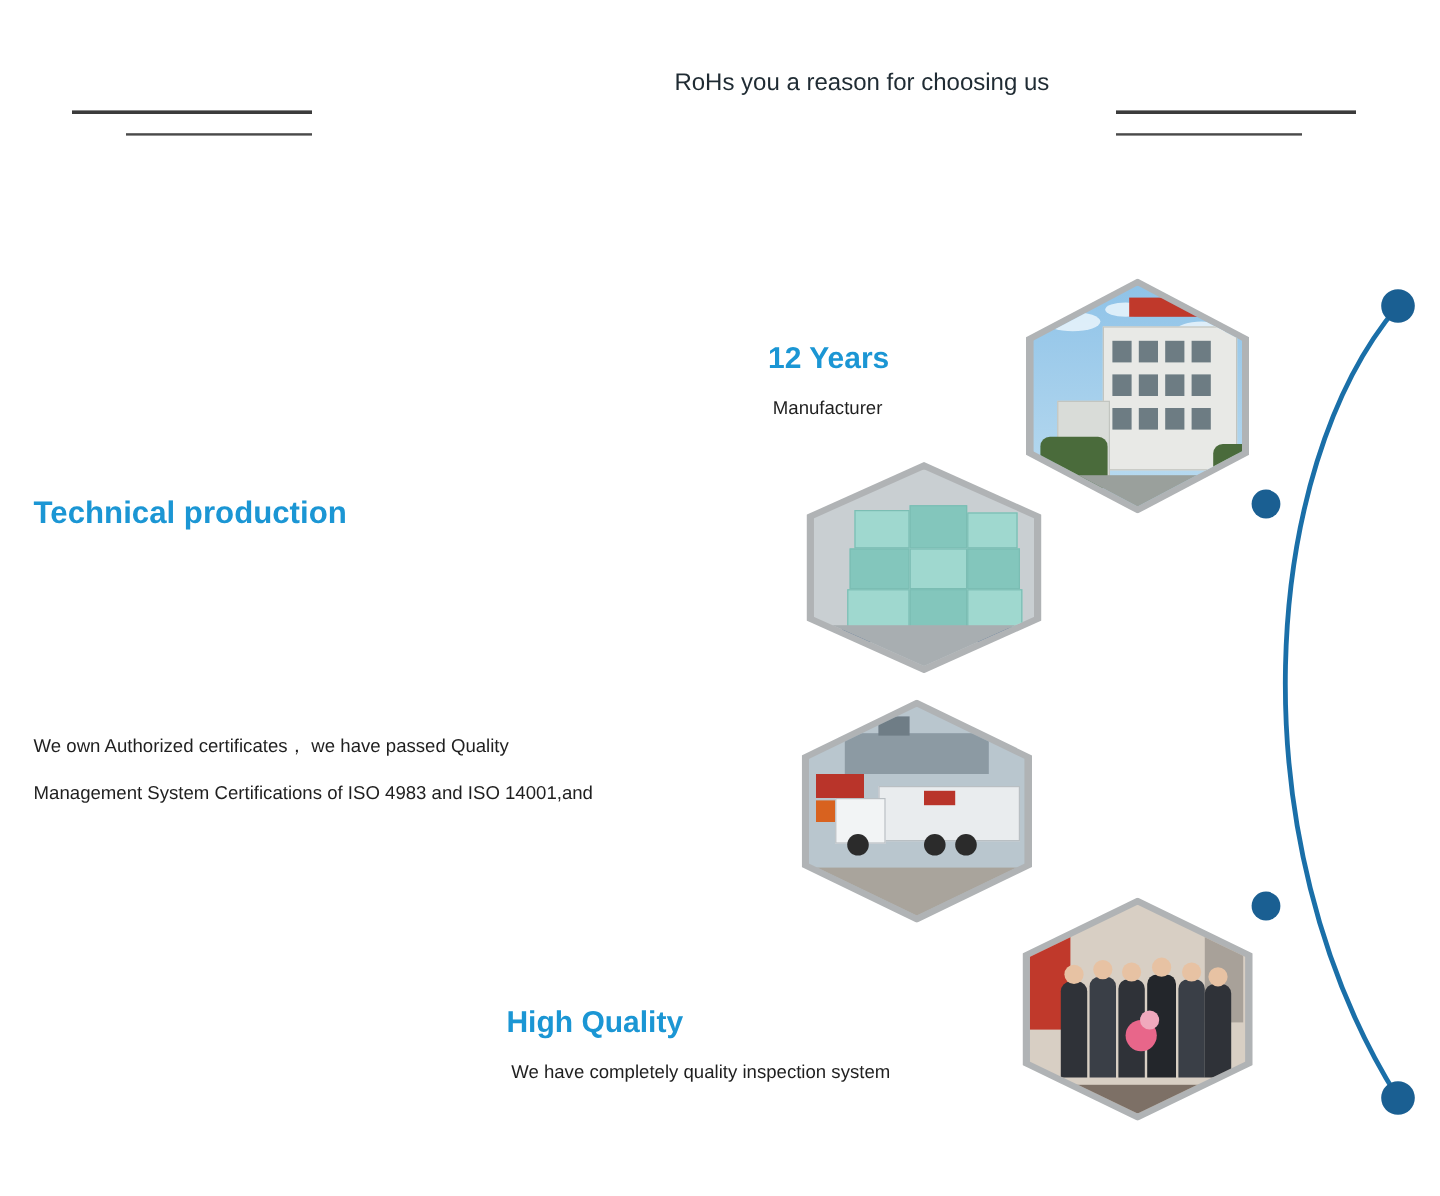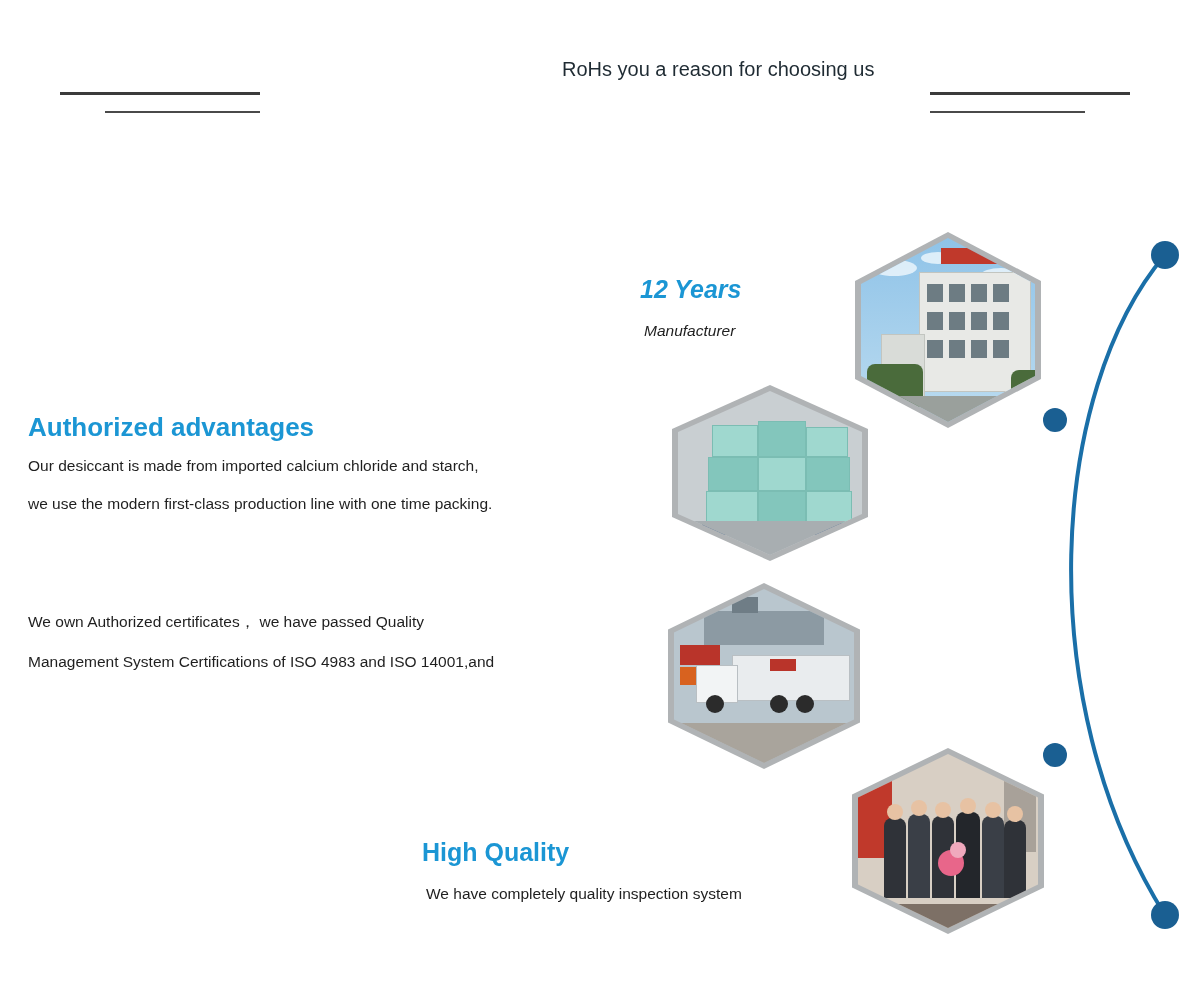--- a/index.html
+++ b/index.html
@@ -103,21 +103,21 @@
     font-weight: bold;
     margin: 0 0 18px 0;
     white-space: nowrap;
   }
   .right-label .rl-sub {
     font-size: 15.5px;
     color: #1f1f1f;
     margin: 0;
     white-space: nowrap;
   }
-  #lbl-years { left: 640px; top: 275px; font-style: italic; }
+  #lbl-years { left: 640px; top: 285px; }
   #lbl-years .rl-sub { margin-left: 4px; }
   #lbl-quality { left: 422px; top: 838px; }
   #lbl-quality .rl-sub { margin-left: 4px; }
 
   
   .hex {
     position: absolute;
     -webkit-clip-path: polygon(50% 0%, 100% 25%, 100% 75%, 50% 100%, 0% 75%, 0% 25%);
     clip-path: polygon(50% 0%, 100% 25%, 100% 75%, 50% 100%, 0% 75%, 0% 25%);
     background: #b0b3b5;
@@ -206,25 +206,21 @@
     <div class="rule-line short"></div>
     <div class="rule-line thin shorter"></div>
   </div>
 
   <div class="title-block">
     <div class="subtitle">RoHs you a reason for choosing us</div>
   </div>
 </div>
 
 <div class="section" id="sec-technical">
-  <h2 class="section-title">Authorized advantages</h2>
-  <div class="section-body">
-    <p>Our desiccant is made from imported calcium chloride and starch,</p>
-    <p>we use the modern first-class production line with one time packing.</p>
-  </div>
+  <h2 class="section-title">Technical production</h2>
 </div>
 
 <div class="section" id="sec-certificates">
   <div class="section-body">
     <p>We own Authorized certificates，  we have passed Quality</p>
     <p>Management System Certifications of ISO 4983 and ISO 14001,and</p>
   </div>
 </div>
 
 <div class="right-label" id="lbl-years">

